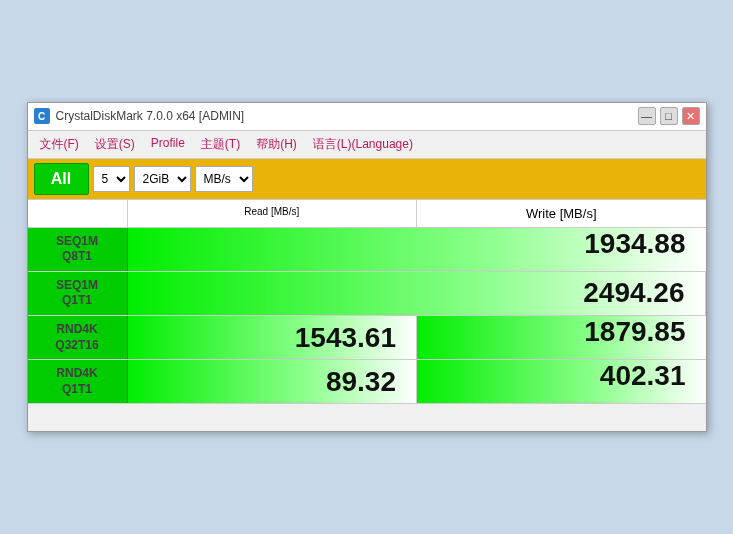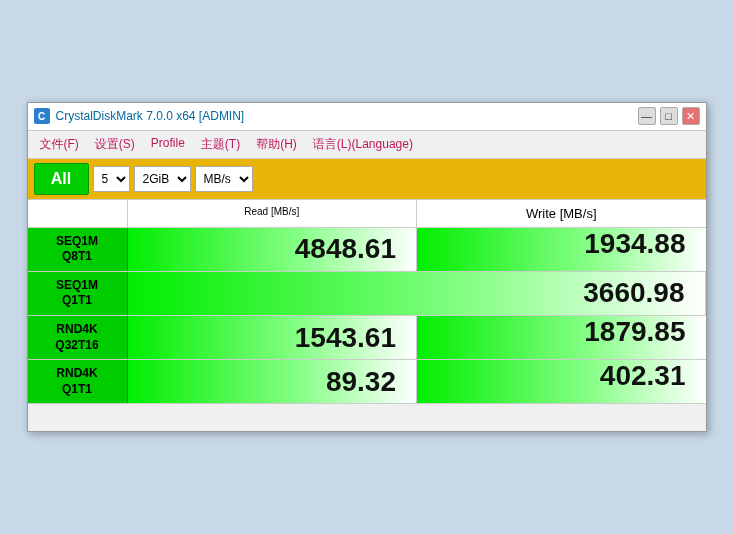--- a/index.html
+++ b/index.html
@@ -39,21 +39,21 @@
       border-radius: 2px;
       display: flex;
       align-items: center;
       justify-content: center;
       font-size: 10px;
       color: white;
       font-weight: bold;
     }
     .title-text {
       font-size: 12px;
-      color: #0369a1;
+      color: #404040;
     }
     .title-controls {
       display: flex;
       gap: 4px;
     }
     .title-btn {
       width: 18px;
       height: 18px;
       background: #ddd;
       border: 1px solid #aaa;
@@ -136,21 +136,21 @@
       padding: 6px 0;
     }
     .data-row {
       display: flex;
       border-bottom: 1px solid #ccc;
     }
     .row-label {
       width: 100px;
       min-width: 100px;
       background: #00cc00;
-      color: #000000;
+      color: #404040;
       font-weight: bold;
       font-size: 12px;
       display: flex;
       flex-direction: column;
       align-items: center;
       justify-content: center;
       border-right: 1px solid #009900;
       padding: 6px 4px;
       line-height: 1.3;
     }
@@ -230,35 +230,32 @@
       <div class="label-col"></div>
       <div class="read-col">Read [MB/s]</div>
       <div class="write-col">Write [MB/s]</div>
     </div>
 
     <div class="data-row">
       <div class="row-label">
         <span>SEQ1M</span>
         <span>Q8T1</span>
       </div>
-      <div class="read-cell">
-        <span class="cell-value">4848.61</span>
-      </div>
       <div class="write-cell">
         <span class="cell-value">1934.88</span>
       </div>
     </div>
 
     <div class="data-row">
       <div class="row-label">
         <span>SEQ1M</span>
         <span>Q1T1</span>
       </div>
       <div class="read-cell">
-        <span class="cell-value">3660.98</span>
+        <span class="cell-value">2494.26</span>
       </div>
     </div>
 
     <div class="data-row">
       <div class="row-label">
         <span>RND4K</span>
         <span>Q32T16</span>
       </div>
       <div class="read-cell">
         <span class="cell-value">1543.61</span>

